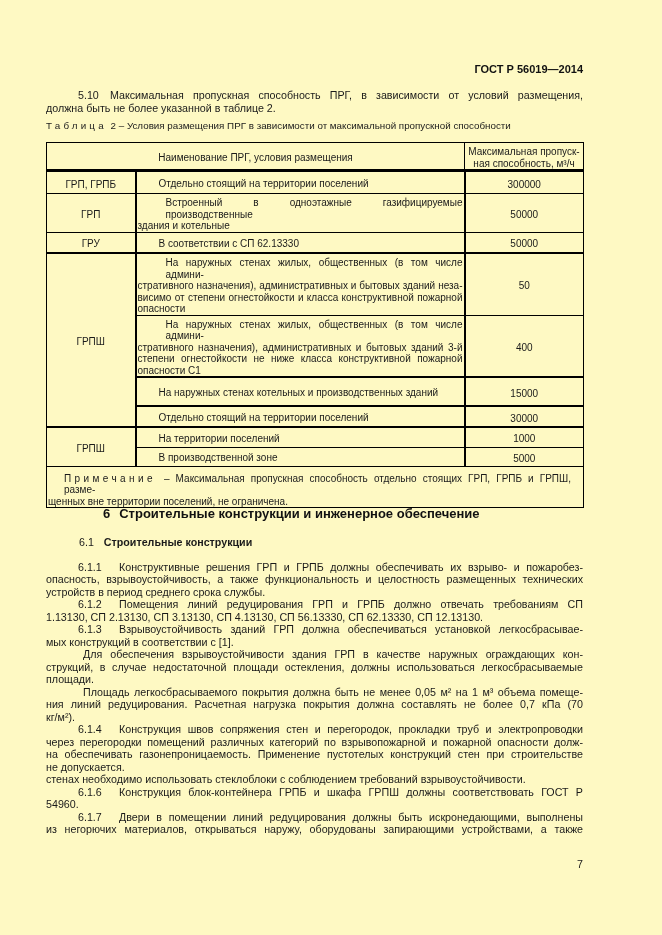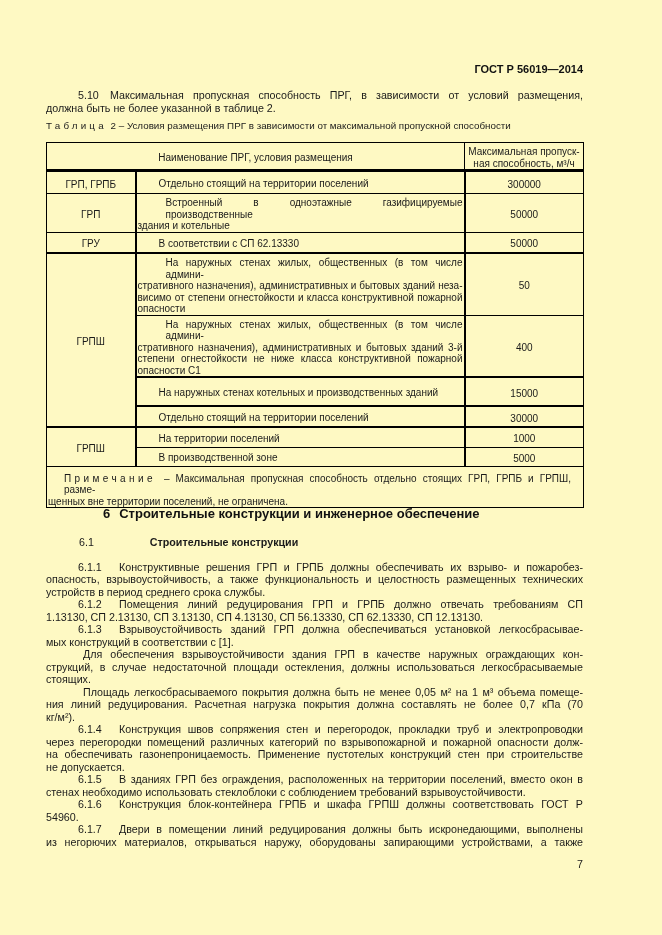--- a/index.html
+++ b/index.html
@@ -65,22 +65,22 @@
 
   .heading {
     position:absolute; left:79px; top:506px; font-size:13px; line-height:16px;
     font-weight:bold; white-space:nowrap; color:#111;margin-left:24px;
   }
   .heading .num { margin-right:9px; }
   .subheading {
     position:absolute; left:79px; top:535.5px; font-size:10.7px; line-height:12.5px;
     white-space:nowrap;
   }
-  .subheading .num { margin-right:22px; }
-  .subheading .ttl { font-weight:bold;margin-left:34px; }
+  .subheading .num { margin-right:10px; }
+  .subheading .ttl { font-weight:bold; }
 
   .page-number {
     position:absolute; right:79px; top:857px; font-size:10.7px; line-height:14px;
   }
 </style>
 </head>
 <body>
 
 <div class="page">
 
@@ -233,44 +233,40 @@
       <div class="line numbered">
         <span class="num">6.1.3</span>
         <span class="txt">Взрывоустойчивость зданий ГРП должна обеспечиваться установкой легкосбрасывае-</span>
       </div>
       <div class="line last">мых конструкций в соответствии с [1].</div>
     </div>
 
     <div class="para">
       <div class="line indent">Для обеспечения взрывоустойчивости здания ГРП в качестве наружных ограждающих кон-</div>
       <div class="line">струкций, в случае недостаточной площади остекления, должны использоваться легкосбрасываемые</div>
-      <div class="line last">стоящих.</div>
+      <div class="line last">площади.</div>
     </div>
 
     <div class="para">
       <div class="line indent">Площадь легкосбрасываемого покрытия должна быть не менее 0,05 м² на 1 м³ объема помеще-</div>
       <div class="line">ния линий редуцирования. Расчетная нагрузка покрытия должна составлять не более 0,7 кПа (70</div>
       <div class="line last">кг/м²).</div>
     </div>
 
     <div class="para">
       <div class="line numbered">
         <span class="num">6.1.4</span>
         <span class="txt">Конструкция швов сопряжения стен и перегородок, прокладки труб и электропроводки</span>
       </div>
       <div class="line">через перегородки помещений различных категорий по взрывопожарной и пожарной опасности долж-</div>
       <div class="line">на обеспечивать газонепроницаемость. Применение пустотелых конструкций стен при строительстве</div>
       <div class="line last">не допускается.</div>
     </div>
 
     <div class="para">
-      <div class="line numbered">
-        <span class="num">6.1.5</span>
-        <span class="txt">В зданиях ГРП без ограждения, расположенных на территории поселений, вместо окон в</span>
-      </div>
       <div class="line last">стенах необходимо использовать стеклоблоки с соблюдением требований взрывоустойчивости.</div>
     </div>
 
     <div class="para">
       <div class="line numbered">
         <span class="num">6.1.6</span>
         <span class="txt">Конструкция блок-контейнера ГРПБ и шкафа ГРПШ  должны соответствовать ГОСТ Р</span>
       </div>
       <div class="line last">54960.</div>
     </div>

